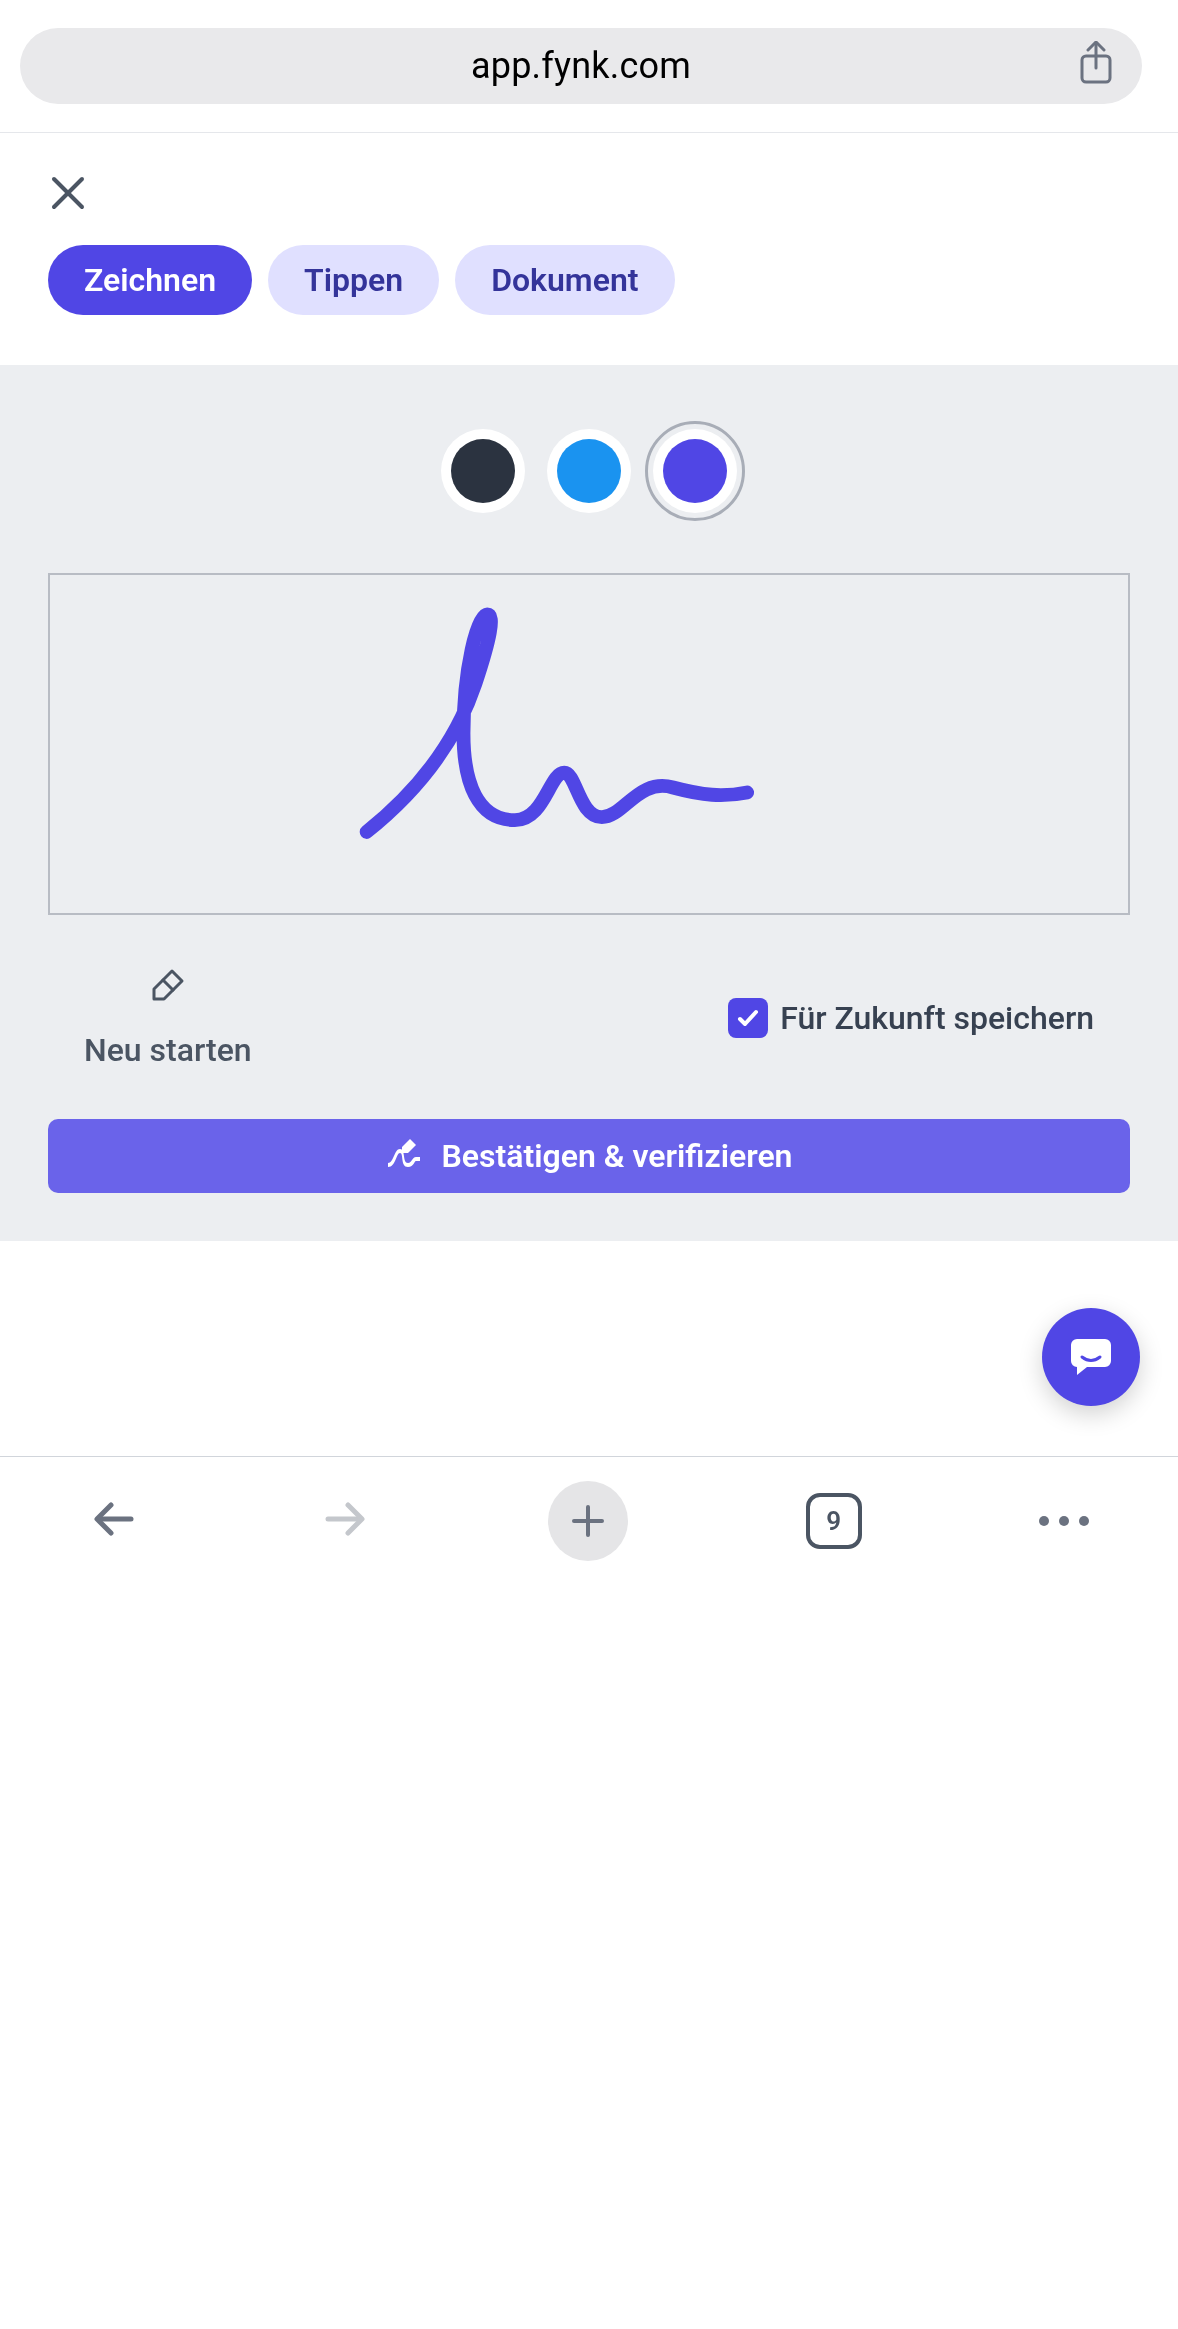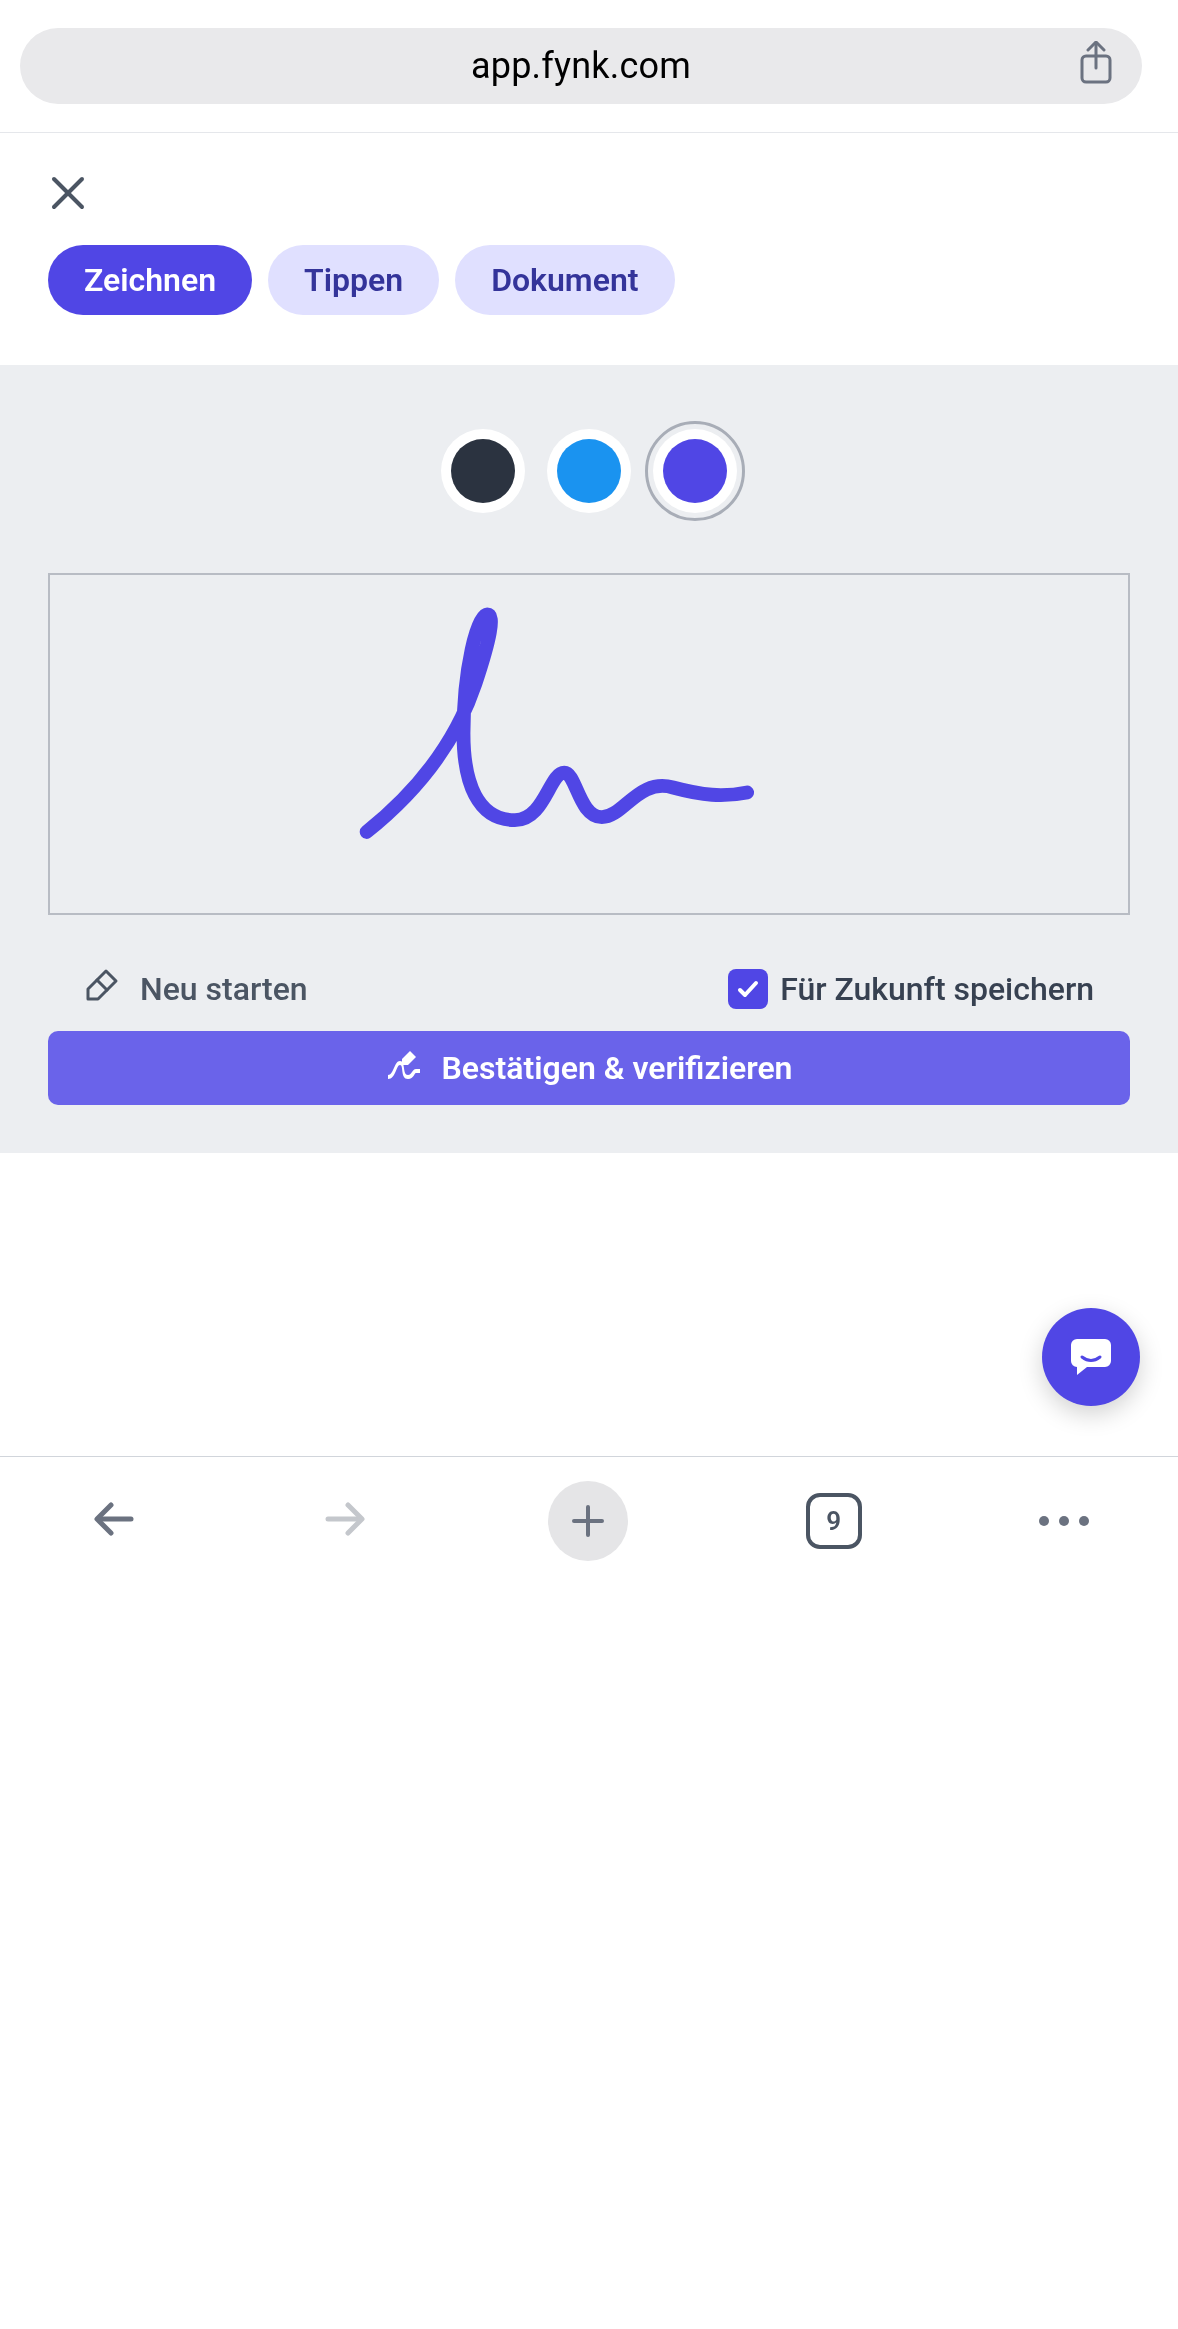--- a/index.html
+++ b/index.html
@@ -135,20 +135,21 @@
       padding: 0 36px;
     }
     .restart-btn {
       display: flex;
       align-items: center;
       gap: 20px;
       color: #4b5563;
       font-size: 32px;
       font-weight: 500;
       cursor: pointer;
+      flex-direction: column;
     }
     .save-future {
       display: flex;
       align-items: center;
       gap: 12px;
       font-size: 32px;
       font-weight: 500;
       color: #374151;
     }
     .checkbox {
@@ -157,21 +158,21 @@
       border-radius: 8px;
       background: #5046e5;
       display: flex;
       align-items: center;
       justify-content: center;
       color: #ffffff;
     }
 
     
     .confirm-btn {
-      margin-top: 20px;
+      margin-top: 50px;
       width: 100%;
       height: 74px;
       background: #6a63ea;
       border-radius: 10px;
       display: flex;
       align-items: center;
       justify-content: center;
       gap: 20px;
       color: #ffffff;
       font-size: 32px;

